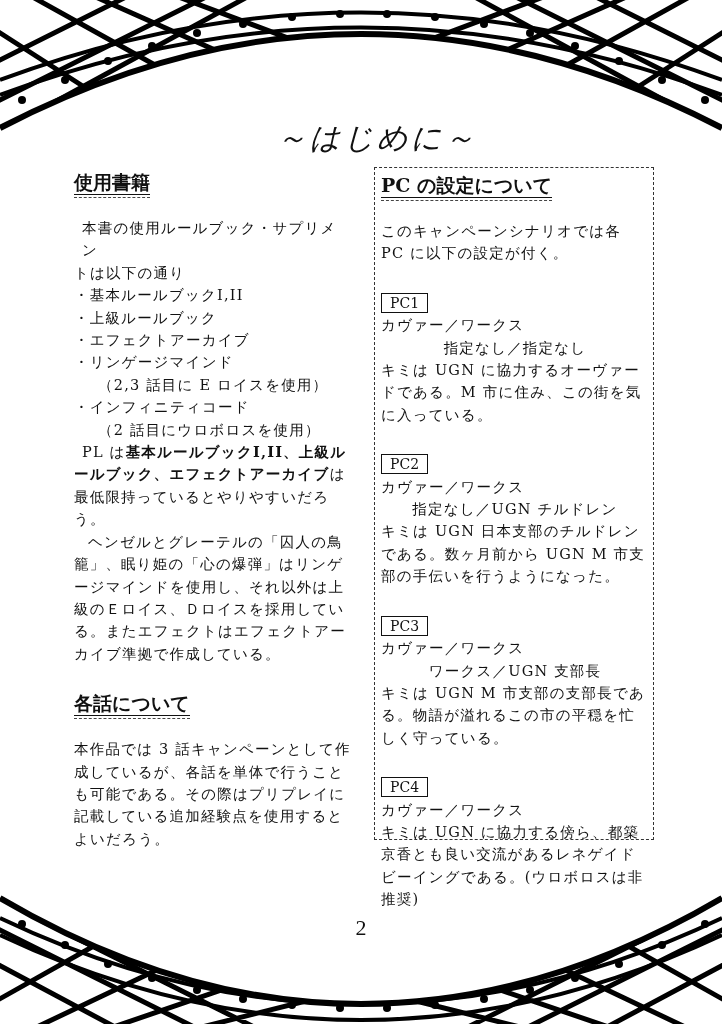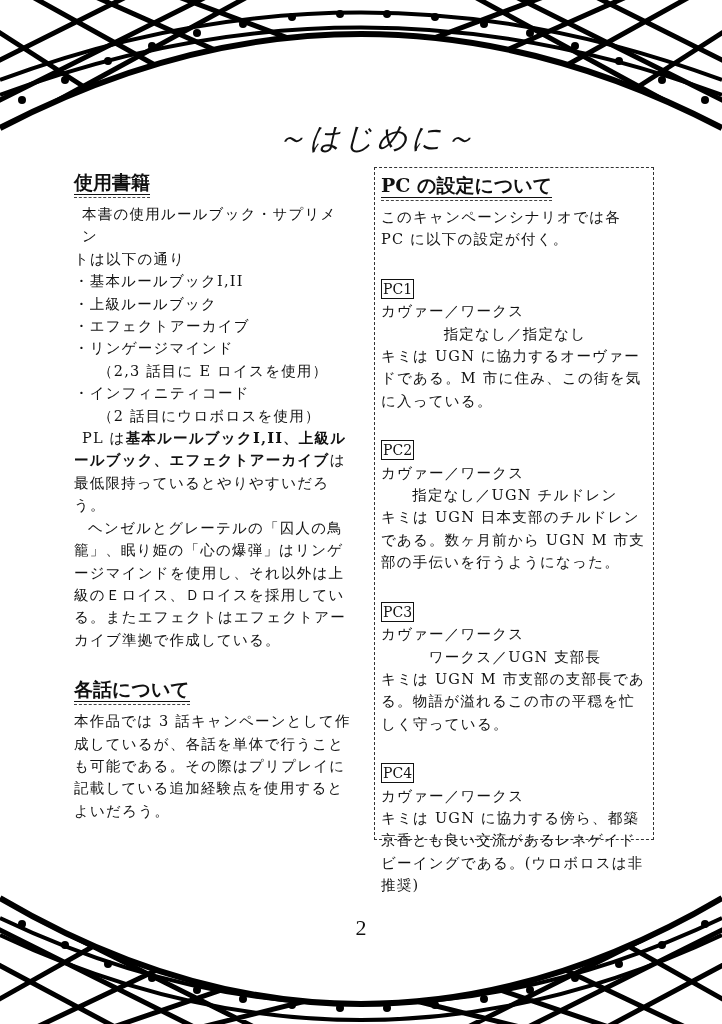--- a/index.html
+++ b/index.html
@@ -12,30 +12,30 @@
   .title { position: absolute; left: 16px; width: 722px; top: 98px; text-align: center;
            font-size: 30px; font-style: italic; letter-spacing: 3px;
            font-family: "DejaVu Serif", serif; font-weight: normal; }
 
   .col { position: absolute; font-size: 14.5px; line-height: 22.4px; }
   .col-left { left: 74px; top: 170px; width: 278px; }
   .col-right { left: 374px; top: 167px; width: 280px; height: 673px;
                box-sizing: border-box; border: 1.5px dashed #333; padding: 5px 4px 0 6px; }
 
   .heading { display: inline-block; font-size: 19px; font-weight: bold; line-height: 24px;
-             border-bottom: 1.5px solid #111; position: relative; margin-bottom: 8px; }
+             border-bottom: 1.5px solid #111; position: relative; margin-bottom: 22px; }
   .heading::after { content: ""; position: absolute; left: 0; right: 0; bottom: -4px;
              border-bottom: 1.5px dashed #444; }
   .p { margin: 0; white-space: pre-wrap; letter-spacing: 1.2px; }
   .indent1 { padding-left: 24px; }
   .gap { height: 22px; }
   .gap-lg { height: 26px; }
   .right-text { text-align: center; }
   b { font-weight: bold; }
-  .pc-label { display: inline-block; border: 1.2px solid #111; padding: 0 1px;
+  .pc-label { display: inline-block; border: 1.2px solid #111; padding: 0 8px;
               font-size: 14px; line-height: 18px; margin-top: 6px; }
   .page-num { position: absolute; left: 0; width: 722px; top: 915px; text-align: center;
               font-size: 22px; font-family: "Liberation Serif", serif; }
 </style>
 </head>
 <body>
 
 <svg class="deco deco-top" viewBox="0 0 722 140" preserveAspectRatio="none">
   <defs>
     <clipPath id="topclip">

